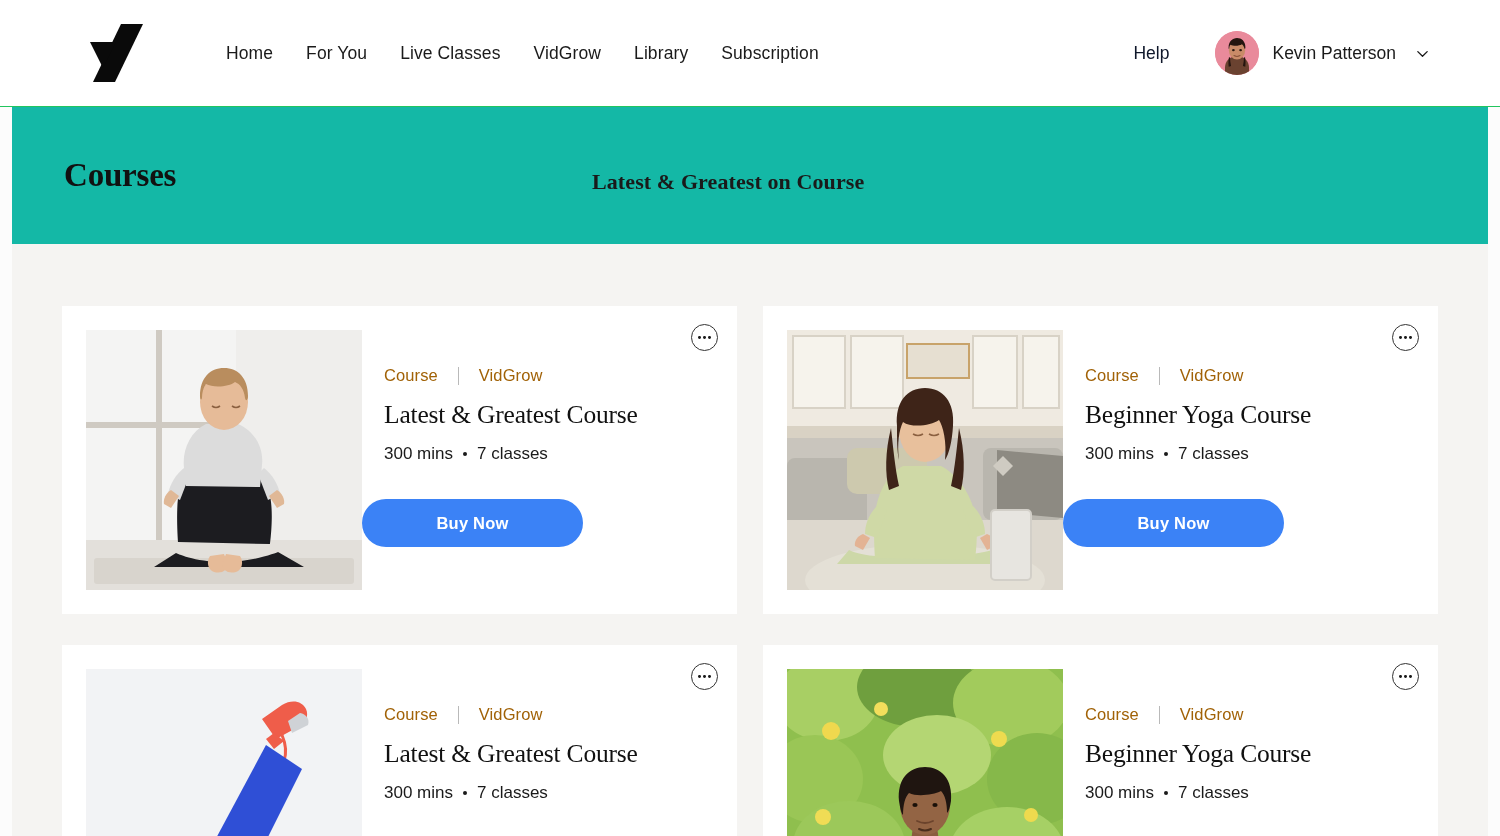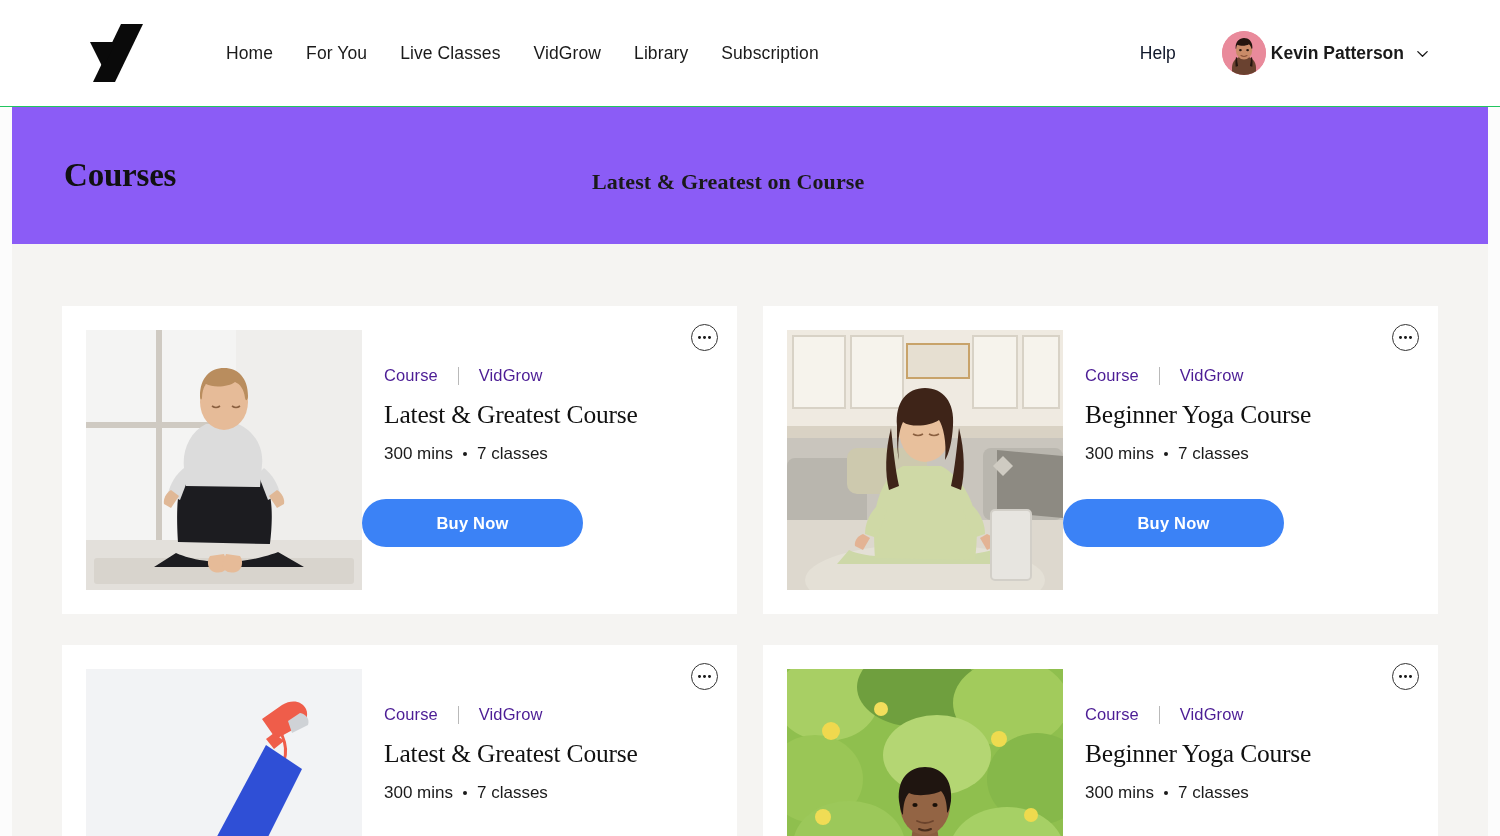--- a/index.html
+++ b/index.html
@@ -65,22 +65,21 @@
     color: #0f172a;
     margin-right: 46px;
     cursor: pointer;
     white-space: nowrap;
   }
 
   .user-menu {
     display: flex;
     align-items: center;
     cursor: pointer;
-    gap: 5px;
-    font-weight: bold;
+    gap: 13px;
   }
 
   .avatar {
     width: 44px;
     height: 44px;
     border-radius: 50%;
     overflow: hidden;
     flex: 0 0 auto;
     background: #e98a9b;
     position: relative;
@@ -105,21 +104,21 @@
   .page {
     height: 729px;
     background: #fcfcfc;
     padding-left: 12px;
     padding-right: 12px;
     display: flex;
     flex-direction: column;
   }
 
   .title-band {
-    background: #8b5cf6;
+    background: #14b8a6;
     height: 137px;
     position: relative;
     flex: 0 0 auto;
   }
 
   .page-title {
     position: absolute;
     left: 52px;
     top: 50px;
     font-family: "Liberation Serif", serif;
@@ -176,21 +175,21 @@
   .card-body {
     padding-left: 22px;
     padding-top: 36px;
     flex: 1 1 auto;
     min-width: 0;
     position: relative;
   }
 
   .card-meta {
     font-size: 16.5px;
-    color: #4c1d95;
+    color: #a16207;
     display: flex;
     align-items: center;
     letter-spacing: 0.1px;
     white-space: nowrap;
     gap: 8px;
   }
   .card-meta .sep {
     display: inline-block;
     width: 1px;
     height: 18px;

